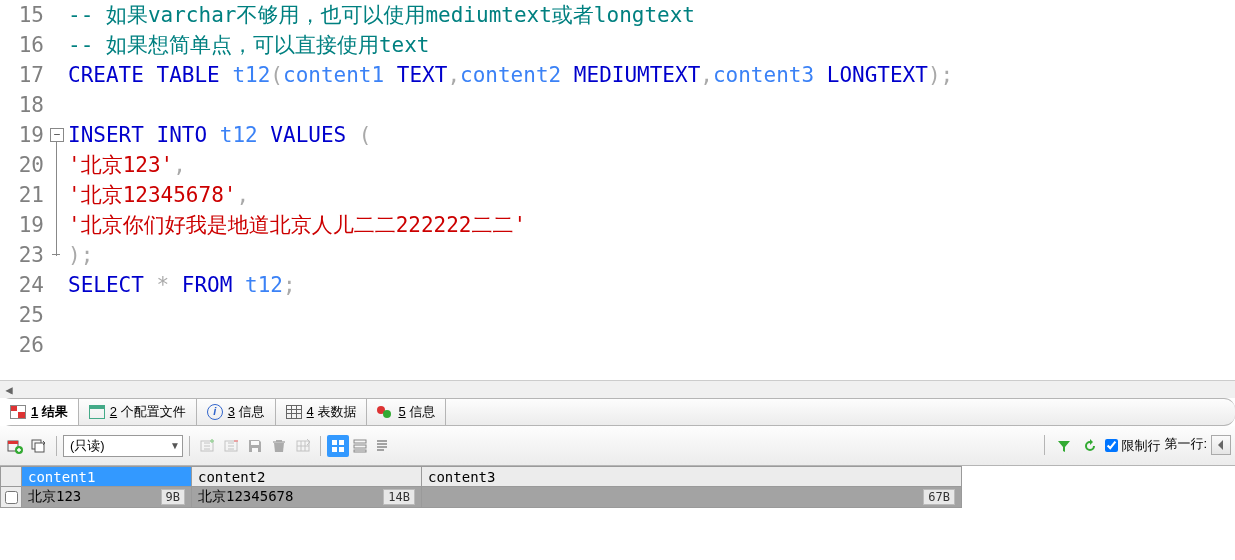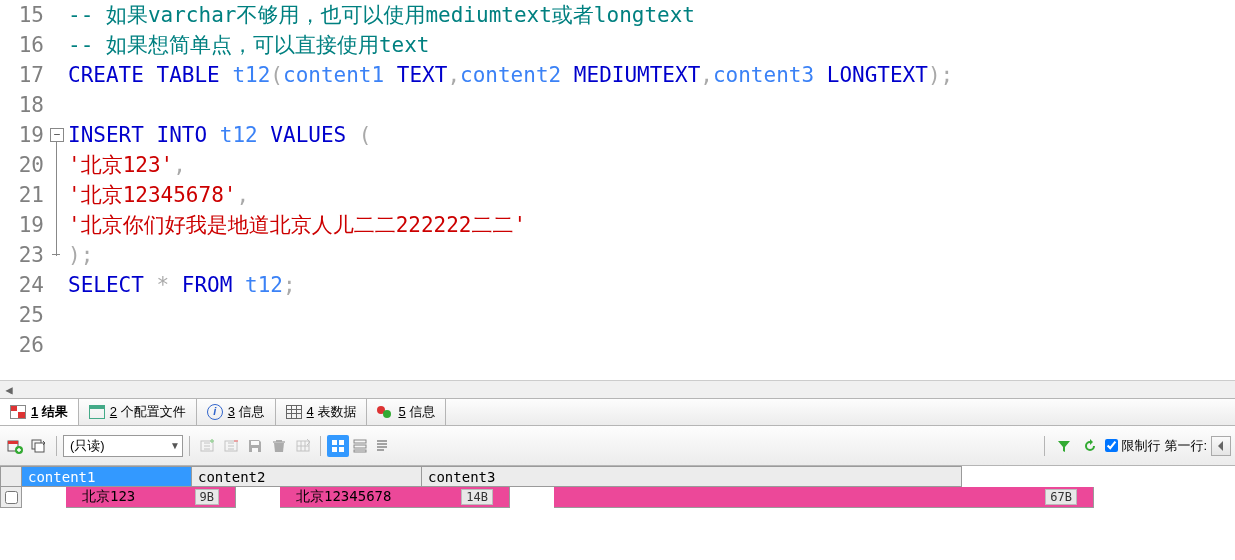--- a/index.html
+++ b/index.html
@@ -19,21 +19,21 @@
   .tok-ident   { color: #3b82f6; }
   .tok-punct   { color: #a9a9a9; }
   .tok-str     { color: #cc0000; }
   .code-line { height: 30px; }
 
   .hscroll { height: 18px; border-top: 1px solid #ccc; background: #f0f0f0; display: flex; align-items: center; }
   .hscroll .arrow { width: 18px; text-align: center; color: #666; font-size: 12px; }
   .hscroll .track { flex: 1; }
 
   
-  .tabs { display: flex; border-top: 1px solid #b5b5b5; border-bottom: 1px solid #b5b5b5; background: linear-gradient(#fdfdfd,#ececec); height: 28px; font-family: "Microsoft YaHei","Segoe UI",sans-serif; font-size: 13px; }
+  .tabs { display: flex; border-top: 1px solid #b5b5b5; border-bottom: 1px solid #b5b5b5; background: linear-gradient(#fdfdfd,#ececec); height: 28px; font-family: "Microsoft YaHei","Segoe UI",sans-serif; font-size: 13px; border-radius: 11px; }
   .tab { display: flex; align-items: center; gap: 5px; padding: 0 10px; border-right: 1px solid #b5b5b5; cursor: default; }
   .tab.active { background: #fff; font-weight: bold; }
   .tab .ico { width: 16px; height: 16px; display: inline-flex; align-items: center; justify-content: center; }
   .kbd-hint { text-decoration: underline; }
 
   
   .ico-grid-red::before { content: ""; display: block; width: 14px; height: 12px; background:
       linear-gradient(#d33,#d33) 0 0/6px 5px no-repeat,
       linear-gradient(#fff,#fff) 7px 0/7px 5px no-repeat,
       linear-gradient(#fff,#fff) 0 6px/6px 6px no-repeat,
@@ -53,33 +53,33 @@
   
   .toolbar { display:flex; align-items:center; height:40px; background:linear-gradient(#fdfdfd,#ececec); border-bottom:1px solid #b5b5b5; font-family:"Microsoft YaHei",sans-serif; font-size:13px; padding:0 4px; gap:2px;}
   .toolbar .sep { width:1px; height:20px; background:#b5b5b5; margin:0 4px;}
   .tool-btn { width:22px; height:22px; display:flex; align-items:center; justify-content:center; color:#555;}
   .tool-btn.disabled { opacity:0.45; }
   .tool-btn svg { width:16px; height:16px; }
   .readonly-select { display:flex; align-items:center; height:22px; border:1px solid #999; background:#fff; padding:0 2px 0 6px; font-size:13px; min-width:120px; justify-content:space-between;}
   .readonly-select .caret { font-size:10px; color:#555; padding-left:6px;}
   .viewbtn-group { display:flex; }
   .viewbtn-group .tool-btn.active { background:#3399ff; color:#fff; border-radius:2px;}
-  .toolbar-right { margin-left:auto; display:flex; align-items:center; gap:4px;}
+  .toolbar-right { margin-left:auto; display:flex; gap:4px;}
   .cb { width:13px; height:13px; }
   .firstrow-btn { width:20px; height:20px; display:flex; align-items:center; justify-content:center; border:1px solid #aaa; background:linear-gradient(#fafafa,#e5e5e5);}
 
   
   .grid-wrap { font-family: Consolas,"Microsoft YaHei",monospace; font-size:14px;}
   .grid-head { display:flex; height:21px; }
   .grid-head .corner { width:22px; border:1px solid #9a9a9a; background:#ececec;}
   .grid-head .col { border:1px solid #9a9a9a; border-left:none; display:flex; align-items:center; padding:0 6px; background:#ececec;}
   .grid-head .col.selected { background:#3399ff; color:#fff;}
   .grid-row { display:flex; height:21px;}
   .grid-row .rowhdr { width:22px; border:1px solid #9a9a9a; border-top:none; background:#ececec; display:flex; align-items:center; justify-content:center;}
-  .grid-row .cell { border:1px solid #9a9a9a; border-left:none; border-top:none; display:flex; align-items:center; padding:0 16px; background:#ec4899;margin-left:44px;}
+  .grid-row .cell { border:1px solid #9a9a9a; border-left:none; border-top:none; display:flex; align-items:center; padding:0 6px; background:#a3a3a3;}
   .grid-row .cell .bytes { margin-left:auto; background:#e8e8e8; border:1px solid #bbb; padding:0 4px; font-size:12px; color:#333;}
   .col1 { width:170px;} .col2 { width:230px;} .col3 { width:540px;}
 
   
   .svg16 { width:16px; height:16px; display:block;}
 </style>
 </head>
 <body>
 
 <div class="editor">

